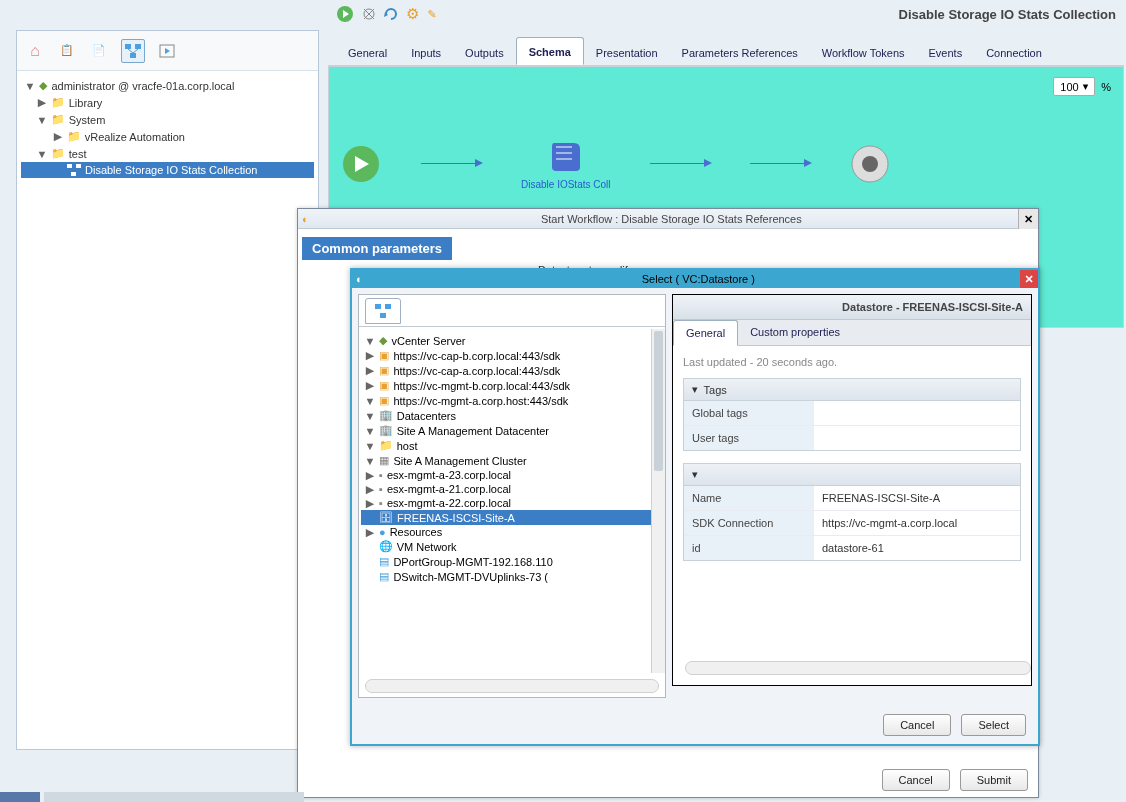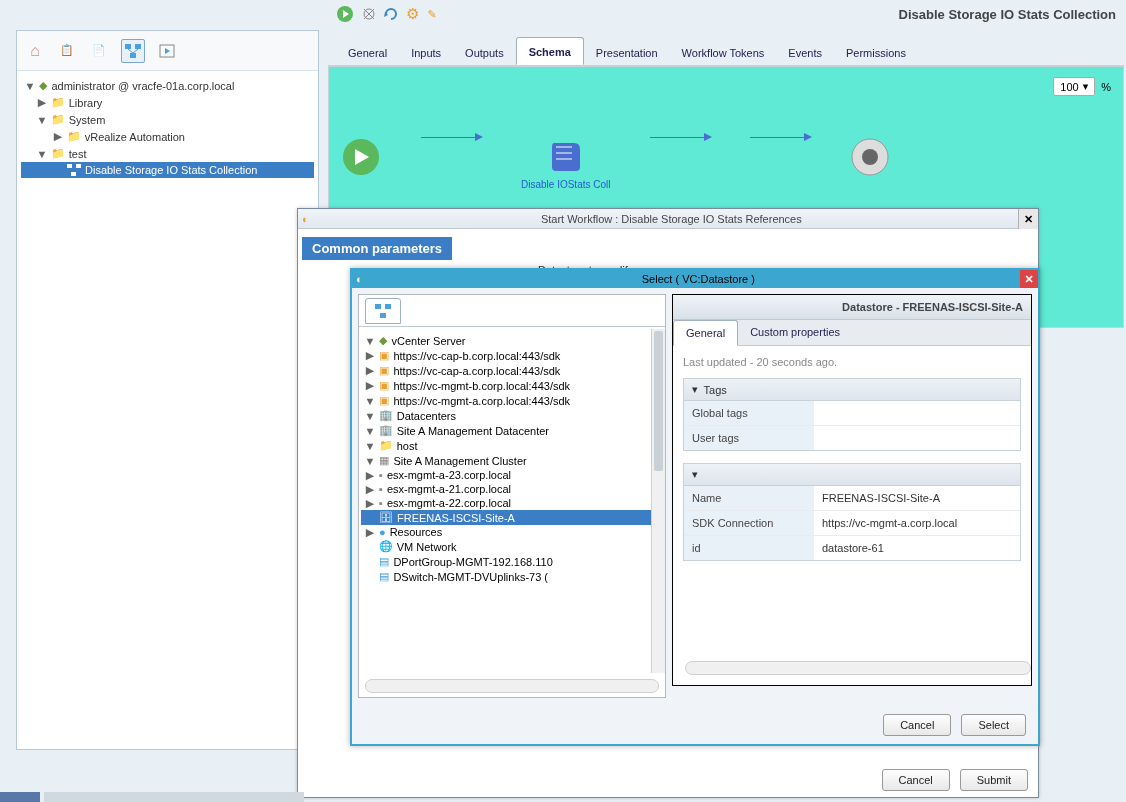--- a/index.html
+++ b/index.html
@@ -24,21 +24,21 @@
 .right-header .title { font-weight: bold; color: #444; font-size: 13px; }
 
 .tabs-main { position: absolute; left: 328px; top: 30px; width: 796px; height: 36px; border-bottom: 1px solid #c8d0d8; display: flex; align-items: flex-end; gap: 0; padding: 0 8px; }
 .tabs-main .tab { padding: 8px 12px 6px; color: #225; cursor: pointer; }
 .tabs-main .tab.active { background: #fff; border: 1px solid #a0b0c0; border-bottom: 1px solid #fff; border-radius: 3px 3px 0 0; font-weight: bold; }
 
 .schema-canvas { position: absolute; left: 328px; top: 66px; width: 796px; height: 262px; background: #5eead4; border: 1px solid #c8d0d8; }
 .zoom-box { position: absolute; right: 12px; top: 10px; display: flex; align-items: center; gap: 6px; }
 .zoom-val { border: 1px solid #aaa; background: #fff; padding: 2px 6px; border-radius: 2px; display: flex; align-items: center; gap: 4px; }
 
-.flow { position: absolute; left: 0; top: 70px; display: flex; gap: 40px; padding-left: 12px; }
+.flow { position: absolute; left: 0; top: 70px; display: flex; align-items: center; gap: 40px; padding-left: 12px; }
 .flow .node { display: flex; flex-direction: column; align-items: center; gap: 2px; }
 .flow .conn { width: 60px; height: 1px; background: #4a6ed0; position: relative; }
 .flow .conn::after { content: ''; position: absolute; right: -2px; top: -4px; border-left: 8px solid #4a6ed0; border-top: 4px solid transparent; border-bottom: 4px solid transparent; }
 .flow .caption { color: #2a5ad0; font-size: 10px; }
 
 
 .dlg-workflow { position: absolute; left: 297px; top: 208px; width: 742px; height: 590px; background: #fff; border: 1px solid #7a8a9a; box-shadow: 0 0 4px rgba(0,0,0,0.2); }
 .dlg-workflow .tbar { height: 20px; background: linear-gradient(#f0f4f8,#e0e8f0); border-bottom: 1px solid #c0c8d0; display: flex; align-items: center; padding: 0 4px; position: relative; }
 .dlg-workflow .tbar .ttl { flex: 1; text-align: center; color: #444; }
 .dlg-workflow .tbar .close { position: absolute; right: 0; top: 0; width: 20px; height: 20px; background: #e8e8e8; border-left: 1px solid #b0b0b0; display: flex; align-items: center; justify-content: center; cursor: pointer; font-weight: bold; }
@@ -120,23 +120,24 @@
   </div>
   <div class="title">Disable Storage IO Stats Collection</div>
 </div>
 
 <div class="tabs-main">
   <div class="tab">General</div>
   <div class="tab">Inputs</div>
   <div class="tab">Outputs</div>
   <div class="tab active">Schema</div>
   <div class="tab">Presentation</div>
+  <div class="tab">Parameters References</div>
   <div class="tab">Workflow Tokens</div>
   <div class="tab">Events</div>
-  <div class="tab">Permissions</div>
+  <div class="tab">Connection</div>
 </div>
 
 <div class="schema-canvas">
   <div class="zoom-box">
     <div class="zoom-val">
         <span>100</span>
         <span>▾</span>
       </div>
     <span>%</span>
   </div>
@@ -274,21 +275,21 @@
             <span>https://vc-cap-a.corp.local:443/sdk</span>
           </div>
         <div class="tree-row i1">
             <span class="exp">▶</span>
             <span style="color:#e8a030">▣</span>
             <span>https://vc-mgmt-b.corp.local:443/sdk</span>
           </div>
         <div class="tree-row i1">
             <span class="exp">▼</span>
             <span style="color:#e8a030">▣</span>
-            <span>https://vc-mgmt-a.corp.local:443/sdk</span>
+            <span>https://vc-mgmt-a.corp.host:443/sdk</span>
           </div>
         <div class="tree-row i2">
             <span class="exp">▼</span>
             <span style="color:#e8a030">🏢</span>
             <span>Datacenters</span>
           </div>
         <div class="tree-row i3">
             <span class="exp">▼</span>
             <span style="color:#888">🏢</span>
             <span>Site A Management Datacenter</span>

